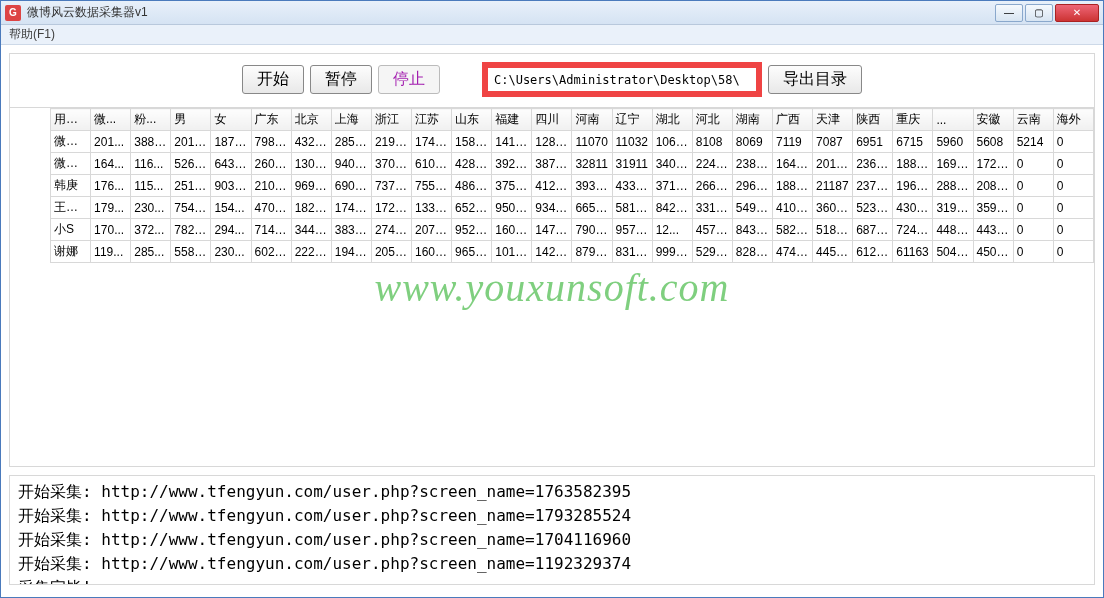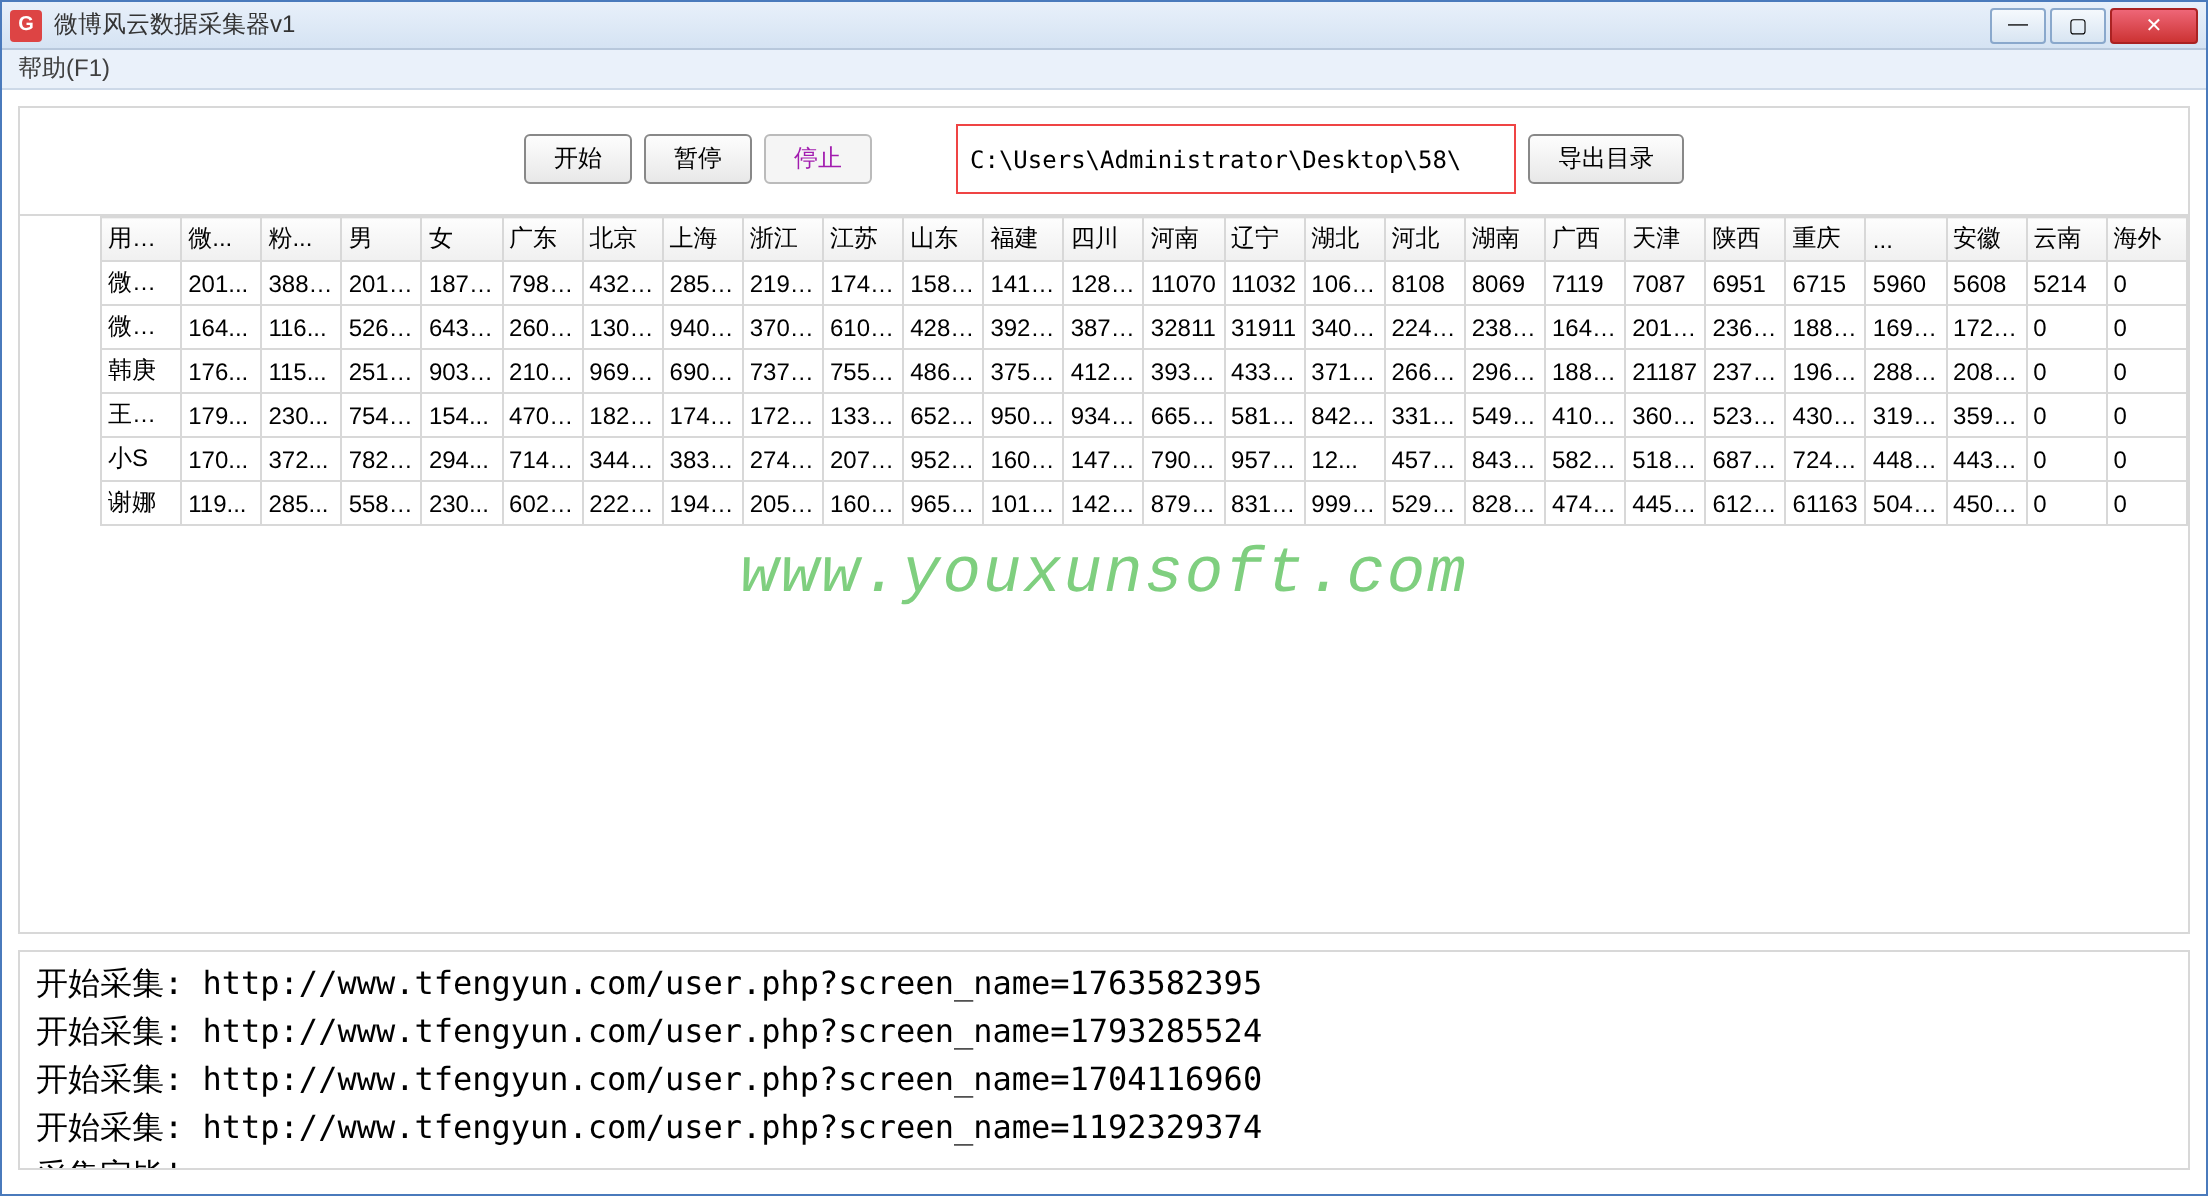--- a/index.html
+++ b/index.html
@@ -75,32 +75,32 @@
   border: 1px solid #d8d8d8;
   border-bottom: none;
   background: #fff;
 }
 .btn {
   padding: 3px 14px;
   border: 1px solid #888;
   background: linear-gradient(to bottom, #fdfdfd, #e8e8e8);
   border-radius: 3px;
   cursor: pointer;
-  font-size: 12px;
+  font-size: 16px;
 }
 .btn.disabled {
   color: #a21caf;
   border-color: #bbb;
   background: #f5f5f5;
   cursor: default;
 }
 .path-input {
   width: 280px;
   height: 35px;
-  border: 1px solid #ef4444;
+  border: 6px solid #ef4444;
   padding: 0 6px;
   font-family: Consolas, monospace;
   font-size: 12px;
   background: #fff;
 }
 .table-wrap {
   flex: 0 0 auto;
   border: 1px solid #d8d8d8;
   background: #fff;
   overflow: hidden;
@@ -125,23 +125,23 @@
 }
 th {
   background: linear-gradient(to bottom, #fdfdfd, #f0f0f0);
   font-weight: normal;
 }
 .watermark {
   position: absolute;
   top: 50%;
   left: 50%;
   transform: translate(-50%, -50%);
-  font-size: 32px;
+  font-size: 40px;
   color: #7fcf7f;
-  font-family: Liberation Mono, monospace;
+  font-family: Liberation Serif, serif;
   font-style: italic;
   pointer-events: none;
   letter-spacing: 1px;
 }
 .log-wrap {
   margin-top: 8px;
   border: 1px solid #d8d8d8;
   background: #fff;
   height: 110px;
   overflow-y: scroll;

